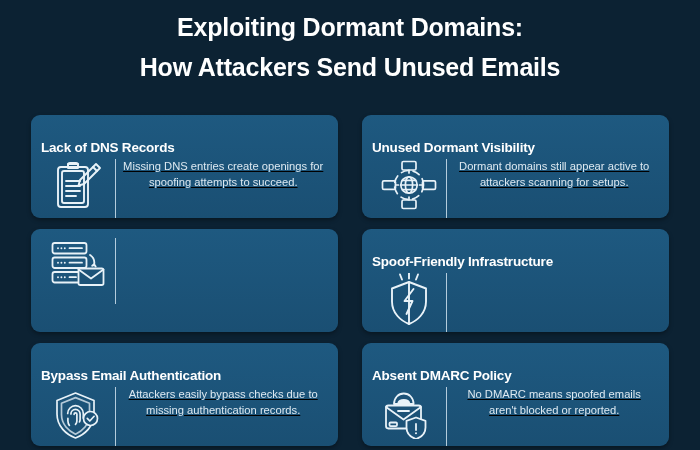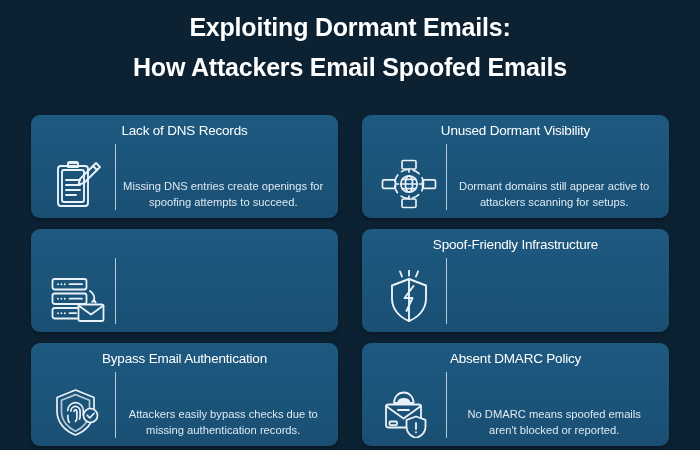--- a/index.html
+++ b/index.html
@@ -44,33 +44,35 @@
     height:103px;
     background:linear-gradient(180deg,#1e5980 0%,#1a4f73 100%);
     border-radius:9px;
     box-shadow:0 2px 4px rgba(0,0,0,0.35);
     overflow:hidden;
     padding:7px 10px 8px 10px;
     display:flex;
     flex-direction:column;
   }
   .card-title {
-    text-align:center;
+    text-align:left;
     color:#ffffff;
     font-size:13.5px;
-    font-weight:normal;
+    font-weight:bold;
     line-height:18px;
     letter-spacing:-0.2px;
     white-space:nowrap;
+    margin-top:17px;
   }
   .card-body {
     flex:1;
     display:flex;
-    align-items:flex-end;
+    align-items:flex-start;
     margin-top:2px;
+    text-decoration:underline;
   }
   .icon-cell {
     width:74px;
     min-width:74px;
     display:flex;
     align-items:center;
     justify-content:center;
   }
   .icon-cell svg { display:block; }
   .divider {
@@ -89,22 +91,22 @@
     line-height:15.5px;
     padding-right:3px;
   }
 </style>
 </head>
 <body>
 
 <div id="infographic">
 
   <div class="title-block">
-    <div class="title-line title-line-1">Exploiting Dormant Emails:</div>
-    <div class="title-line title-line-2">How Attackers Email Spoofed Emails</div>
+    <div class="title-line title-line-1">Exploiting Dormant Domains:</div>
+    <div class="title-line title-line-2">How Attackers Send Unused Emails</div>
   </div>
 
   <div class="grid">
 
     <div class="card">
       <div class="card-title">Lack of DNS Records</div>
       <div class="card-body">
         <div class="icon-cell">
           <svg width="50" height="52" viewBox="0 0 50 52" fill="none" stroke="#e8f2f8" stroke-width="1.9" stroke-linecap="round" stroke-linejoin="round">
             <path d="M8 8 h24 a3 3 0 0 1 3 3 v34 a3 3 0 0 1 -3 3 h-24 a3 3 0 0 1 -3 -3 v-34 a3 3 0 0 1 3 -3 z"></path>

